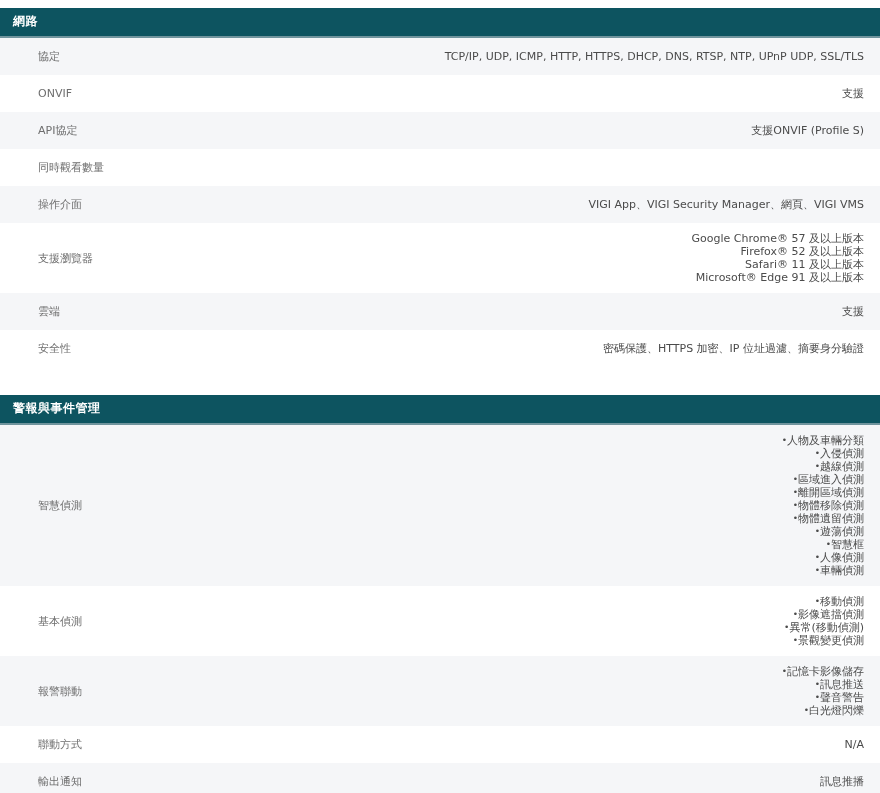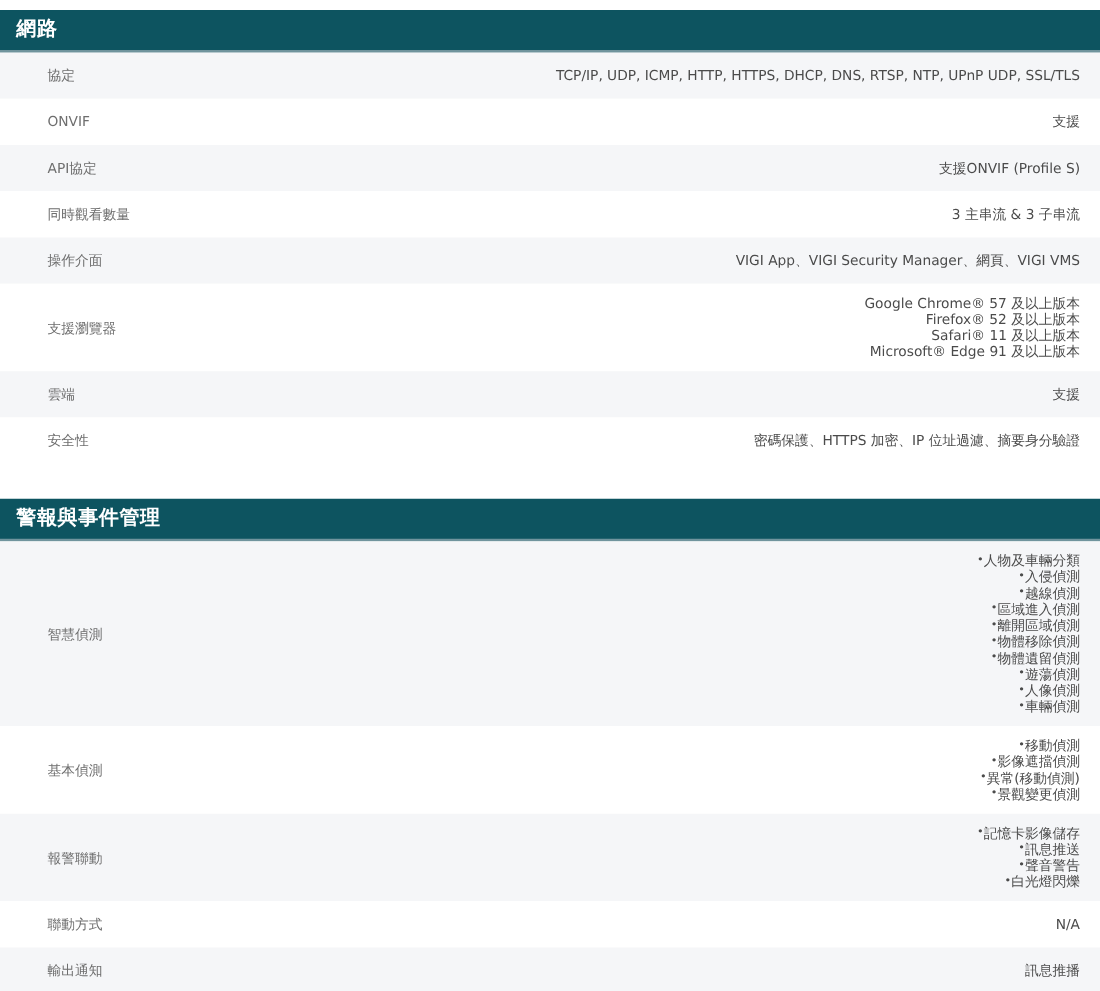--- a/index.html
+++ b/index.html
@@ -14,21 +14,21 @@
   #spec-root {
     padding-top: 8px;
     width: 880px;
     box-sizing: border-box;
   }
   .section { margin: 0 0 28px 0; }
   .sec-header {
     background: var(--header-bg, #0d5460);
     color: var(--header-text, #ffffff);
     border-bottom: 2px solid var(--header-border, #70949d);
-    font-size: 16px;
+    font-size: 12px;
     font-weight: bold;
     padding: 5px 13px 6px 13px;
     letter-spacing: 0.5px;
   }
   .row {
     display: flex;
     align-items: center;
     font-size: 11px;
     background: #ffffff;
   }
@@ -78,23 +78,20 @@
         </div>
       </div>
       <div class="row alt">
         <div class="label">API協定</div>
         <div class="value">
           <div class="line"><span>支援ONVIF (Profile S)</span></div>
         </div>
       </div>
       <div class="row">
         <div class="label">同時觀看數量</div>
-        <div class="value">
-          <div class="line"><span>3 主串流 &amp; 3 子串流</span></div>
-        </div>
       </div>
       <div class="row alt">
         <div class="label">操作介面</div>
         <div class="value">
           <div class="line"><span>VIGI App、VIGI Security Manager、網頁、VIGI VMS</span></div>
         </div>
       </div>
       <div class="row">
         <div class="label">支援瀏覽器</div>
         <div class="value multi">
@@ -123,20 +120,21 @@
         <div class="label">智慧偵測</div>
         <div class="value multi">
           <div class="line"><span class="bullet">•</span><span>人物及車輛分類</span></div>
           <div class="line"><span class="bullet">•</span><span>入侵偵測</span></div>
           <div class="line"><span class="bullet">•</span><span>越線偵測</span></div>
           <div class="line"><span class="bullet">•</span><span>區域進入偵測</span></div>
           <div class="line"><span class="bullet">•</span><span>離開區域偵測</span></div>
           <div class="line"><span class="bullet">•</span><span>物體移除偵測</span></div>
           <div class="line"><span class="bullet">•</span><span>物體遺留偵測</span></div>
           <div class="line"><span class="bullet">•</span><span>遊蕩偵測</span></div>
+          <div class="line"><span class="bullet">•</span><span>智慧框</span></div>
           <div class="line"><span class="bullet">•</span><span>人像偵測</span></div>
           <div class="line"><span class="bullet">•</span><span>車輛偵測</span></div>
         </div>
       </div>
       <div class="row">
         <div class="label">基本偵測</div>
         <div class="value multi">
           <div class="line"><span class="bullet">•</span><span>移動偵測</span></div>
           <div class="line"><span class="bullet">•</span><span>影像遮擋偵測</span></div>
           <div class="line"><span class="bullet">•</span><span>異常(移動偵測)</span></div>

